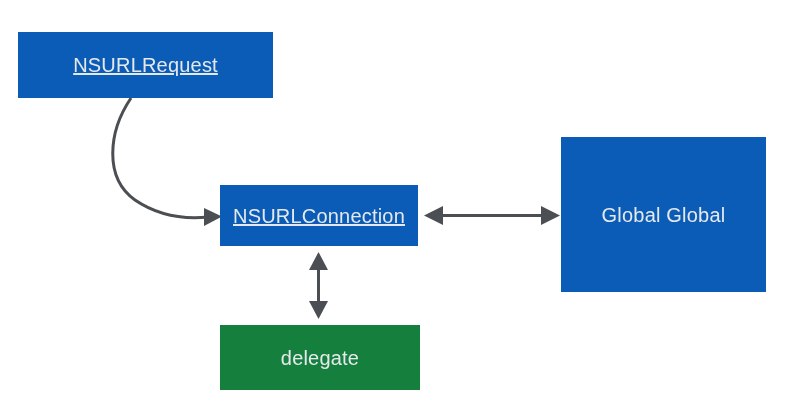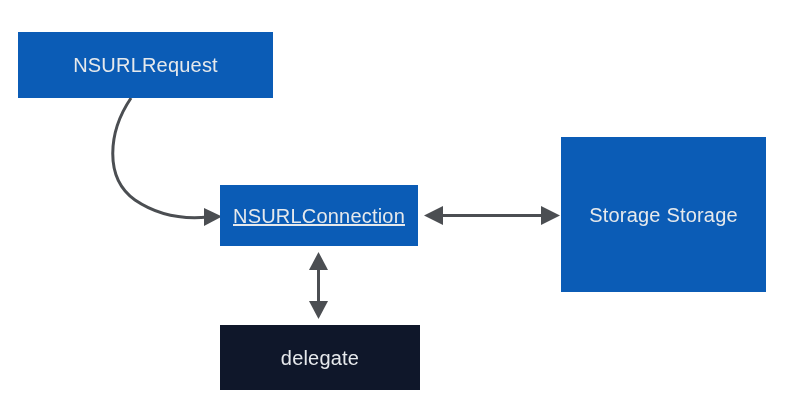--- a/index.html
+++ b/index.html
@@ -25,24 +25,24 @@
     box-sizing: border-box;
     color: #e6e9ec;
     font-size: 20px;
     font-weight: 400;
     letter-spacing: 0.2px;
     line-height: 1.1;
     text-align: center;
     -webkit-font-smoothing: antialiased;
   }
   .node-blue   { background: #0b5cb6; }
-  .node-orange { background: #0f172a; }
+  .node-orange { background: #15803d; }
 
   #nsurlrequest {
-    left: 18px;  top: 32px;  width: 255px; height: 66px;
+    left: 18px;  top: 32px;  width: 255px; height: 66px; text-decoration: underline;
   }
   #nsurlconnection {
     left: 220px; top: 185px; width: 198px; height: 61px; text-decoration: underline;
   }
   #globalstorage {
     left: 561px; top: 137px; width: 205px; height: 155px;
   }
   #delegate {
     left: 220px; top: 325px; width: 200px; height: 65px;
   }
@@ -90,20 +90,20 @@
 
   <div id="nsurlrequest" class="node node-blue">
     <span>NSURLRequest</span>
   </div>
 
   <div id="nsurlconnection" class="node node-blue">
     <span>NSURLConnection</span>
   </div>
 
   <div id="globalstorage" class="node node-blue">
-    <span>Storage Storage</span>
+    <span>Global Global</span>
   </div>
 
   <div id="delegate" class="node node-orange">
     <span>delegate</span>
   </div>
 
 </div>
 
 </body></html>

